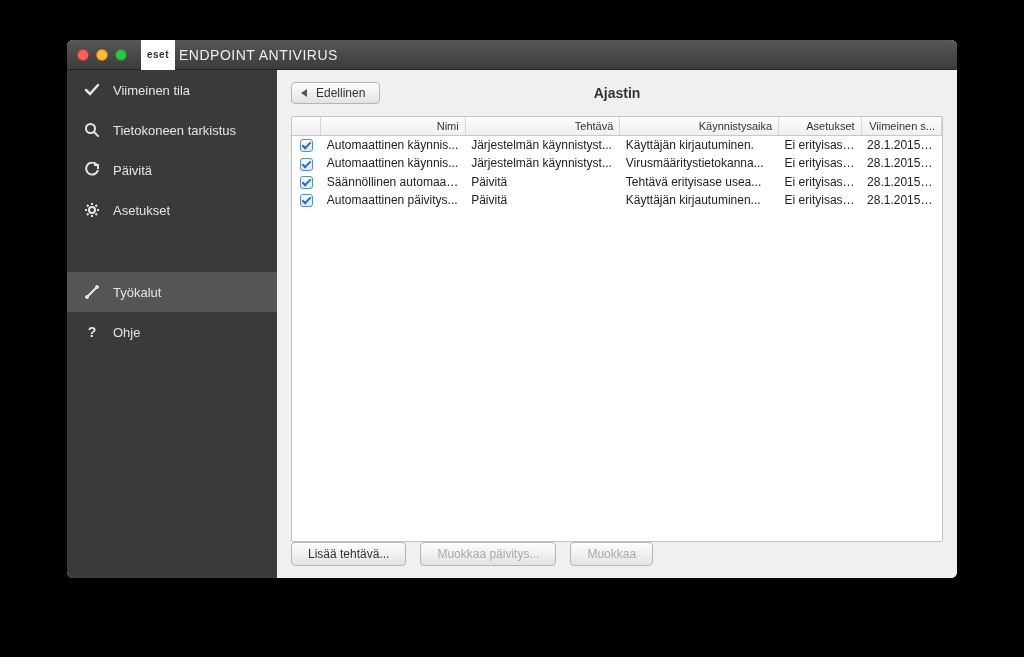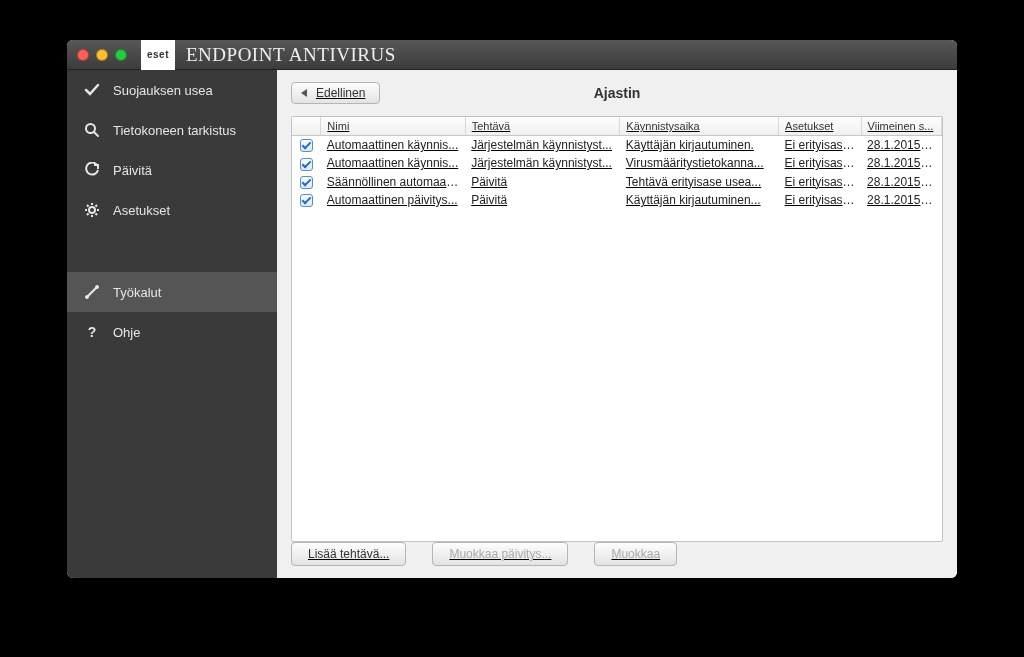--- a/index.html
+++ b/index.html
@@ -48,28 +48,27 @@
     .tl-yellow { background: #febc2e; }
     .tl-green { background: #28c840; }
     .brand-logo {
       background: #fff;
       color: #333;
       font-weight: 700;
       font-size: 10px;
       letter-spacing: 0.5px;
       padding: 20px 6px;
       border-radius: 3px;
-      margin-right: 11px;
+      margin-right: 4px;
     }
     .app-title {
       color: #eee;
-      font-size: 19px;
+      font-size: 14px;
       font-weight: 300;
       letter-spacing: 0.5px;
-      font-family: Liberation Serif, serif;
     }
     .body {
       flex: 1;
       display: flex;
       min-height: 0;
     }
     .sidebar {
       width: 210px;
       background: #3a3a3a;
       display: flex;
@@ -100,21 +99,20 @@
       color: #7a7a7a;
       font-size: 10px;
       letter-spacing: 1.2px;
     }
     .main {
       flex: 1;
       background: #f0f0f0;
       display: flex;
       flex-direction: column;
       padding: 10px 14px 12px 14px;
-      text-decoration: underline;
     }
     .header-row {
       display: flex;
       align-items: center;
       position: relative;
       height: 26px;
       margin-bottom: 10px;
     }
     .back-button {
       background: linear-gradient(#fdfdfd, #e3e3e3);
@@ -156,21 +154,21 @@
     }
     .table {
       width: 100%;
       border-collapse: collapse;
       table-layout: fixed;
     }
     .table th {
       background: linear-gradient(#fdfdfd, #efefef);
       border-bottom: 1px solid #c8c8c8;
       border-right: 1px solid #d8d8d8;
-      text-align: left;
+      text-align: right;
       font-weight: 400;
       padding: 3px 6px;
       font-size: 11px;
       color: #333;
       white-space: nowrap;
       overflow: hidden;
       text-overflow: ellipsis;
     }
     .table td {
       padding: 2px 6px;
@@ -199,21 +197,21 @@
       content: '';
       position: absolute;
       left: 3px; top: 0px;
       width: 3px; height: 7px;
       border-right: 2px solid #2a6bbd;
       border-bottom: 2px solid #2a6bbd;
       transform: rotate(45deg);
     }
     .button-row {
       display: flex;
-      gap: 26px;
+      gap: 14px;
       margin-top: 0;
     }
     .btn {
       background: linear-gradient(#fdfdfd, #e3e3e3);
       border: 1px solid #b5b5b5;
       border-radius: 4px;
       padding: 4px 16px;
       font-size: 12px;
       color: #333;
       cursor: pointer;
@@ -234,21 +232,21 @@
     <span class="app-title">ENDPOINT ANTIVIRUS</span>
   </div>
   <div class="body">
     <div class="sidebar">
       <div class="sidebar-item">
         <span class="sidebar-icon">
           <svg viewBox="0 0 16 16">
               <path d="M2 8 L6 12 L14 3" stroke-width="2.5" fill="none" stroke-linecap="round"></path>
             </svg>
         </span>
-        <span>Suojauksen usea</span>
+        <span>Viimeinen tila</span>
       </div>
       <div class="sidebar-item">
         <span class="sidebar-icon">
           <svg viewBox="0 0 16 16">
               <circle cx="6.5" cy="6.5" r="4.5" stroke-width="2" fill="none"></circle>
               <line x1="10" y1="10" x2="14" y2="14" stroke-width="2" stroke-linecap="round"></line>
             </svg>
         </span>
         <span>Tietokoneen tarkistus</span>
       </div>

